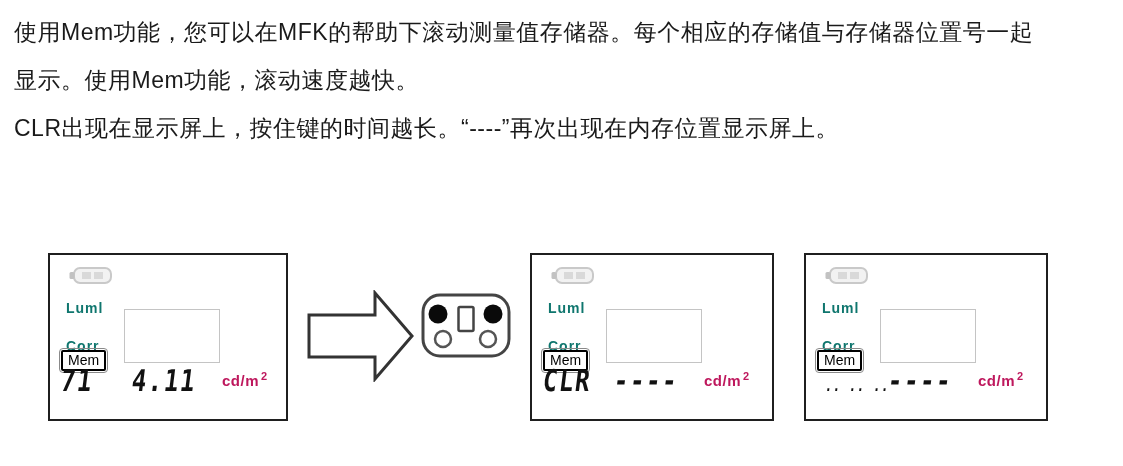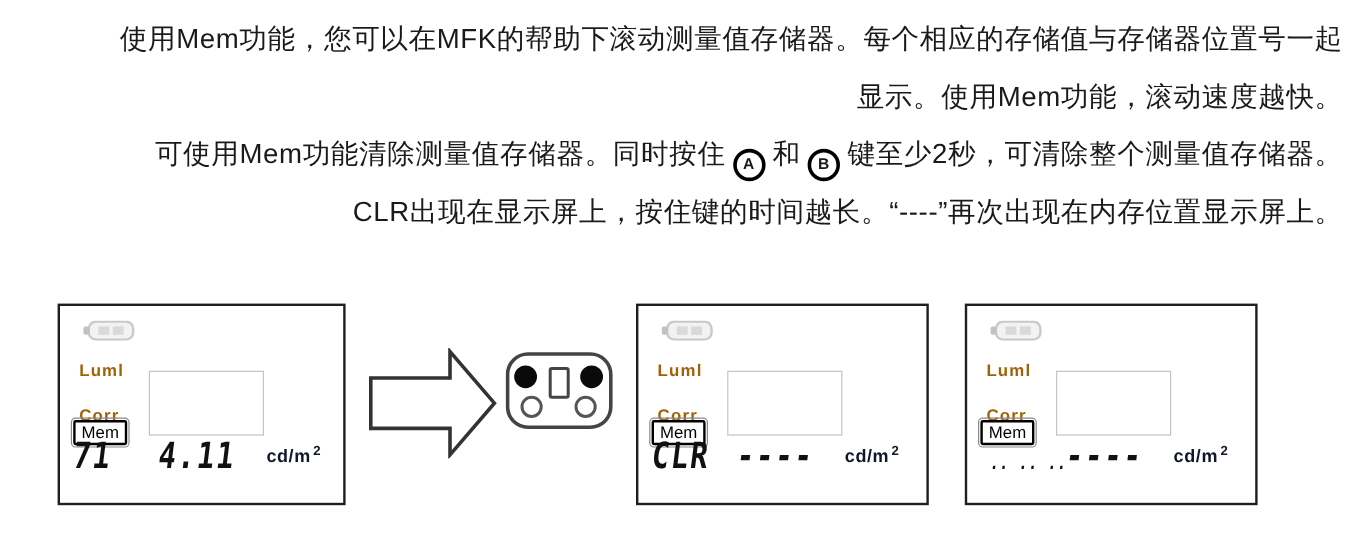--- a/index.html
+++ b/index.html
@@ -1,18 +1,18 @@
 <!DOCTYPE html>
 <html><head>
 <meta charset="utf-8">
 <style>
   html,body{margin:0;padding:0;background:#ffffff;}
   .page{
     position:relative;width:1123px;height:466px;background:#ffffff;
-    font-family:"Liberation Sans",sans-serif;color:#1a1a1a;overflow:hidden;text-align:right;
+    font-family:"Liberation Sans",sans-serif;color:#1a1a1a;overflow:hidden;
   }
   
   .text-block{position:absolute;left:14px;top:8px;width:1105px;}
   .tline{
     font-size:23px;line-height:48px;white-space:nowrap;letter-spacing:0.5px;
     color:#1a1a1a;
   }
   .circle-btn{
     display:inline-flex;align-items:center;justify-content:center;
     width:21px;height:21px;border:3px solid #000;border-radius:50%;
@@ -20,21 +20,21 @@
     background:#fff;
   }
   
   .panel{
     position:absolute;top:253px;width:236px;height:164px;
     border:2.5px solid #1f1f1f;background:#fff;
   }
   .battery{position:absolute;left:19px;top:12px;}
   .ind{
     position:absolute;left:16px;font-size:14px;font-weight:bold;
-    color:#a16207;letter-spacing:1px;
+    color:#0f766e;letter-spacing:1px;
   }
   .ind-luml{top:45px;}
   .ind-corr{top:83px;}
   .mem-box{
     position:absolute;left:11px;top:95px;border:2px solid #000;
     outline:1px solid #8a8a8a;outline-offset:1px;border-radius:2px;
     font-size:14px;font-weight:normal;color:#000;padding:0 5px;line-height:17px;
     background:#fff;
   }
   .inner-rect{
@@ -45,42 +45,35 @@
     position:absolute;display:inline-block;
     font-family:"DejaVu Sans Mono",monospace;font-weight:bold;color:#111;
     font-size:30px;transform:skewX(-7deg) scaleX(0.8);transform-origin:left bottom;
     letter-spacing:2px;white-space:nowrap;
   }
   .mem-display{left:9px;top:108px;}
   .value-display{left:80px;top:108px;}
   .dots{font-size:15px;letter-spacing:1px;top:122px;left:18px;}
   .unit{
     position:absolute;left:172px;top:115px;font-size:15px;font-weight:bold;
-    color:#0f172a;letter-spacing:0.5px;
+    color:#be185d;letter-spacing:0.5px;
   }
   .unit sup{font-size:11px;margin-left:2px;}
   
   .arrow-icon{position:absolute;left:307px;top:290px;}
   .keypad-icon{position:absolute;left:421px;top:293px;}
 </style>
 </head>
 <body>
 
 <div class="page">
 
   <div class="text-block">
     <div class="tline">使用Mem功能，您可以在MFK的帮助下滚动测量值存储器。每个相应的存储值与存储器位置号一起</div>
     <div class="tline">显示。使用Mem功能，滚动速度越快。</div>
-    <div class="tline">
-      <span>可使用Mem功能清除测量值存储器。同时按住</span><span class="circle-btn">
-          <span>A</span>
-        </span><span>和</span><span class="circle-btn">
-          <span>B</span>
-        </span><span>键至少2秒，可清除整个测量值存储器。</span>
-    </div>
     <div class="tline">CLR出现在显示屏上，按住键的时间越长。“----”再次出现在内存位置显示屏上。</div>
   </div>
 
   <div class="panel" style="left:48px;">
     <span class="battery">
       <svg width="44" height="17" viewBox="0 0 44 17">
         <rect x="5" y="1" width="37" height="15" rx="6" fill="#f2f2f2" stroke="#c9c9c9" stroke-width="2"></rect>
         <rect x="0.5" y="5" width="5" height="7" rx="1.5" fill="#c2c2c2"></rect>
         <rect x="13" y="5" width="9" height="7" fill="#d9d9d9"></rect>
         <rect x="25" y="5" width="9" height="7" fill="#d9d9d9"></rect>

